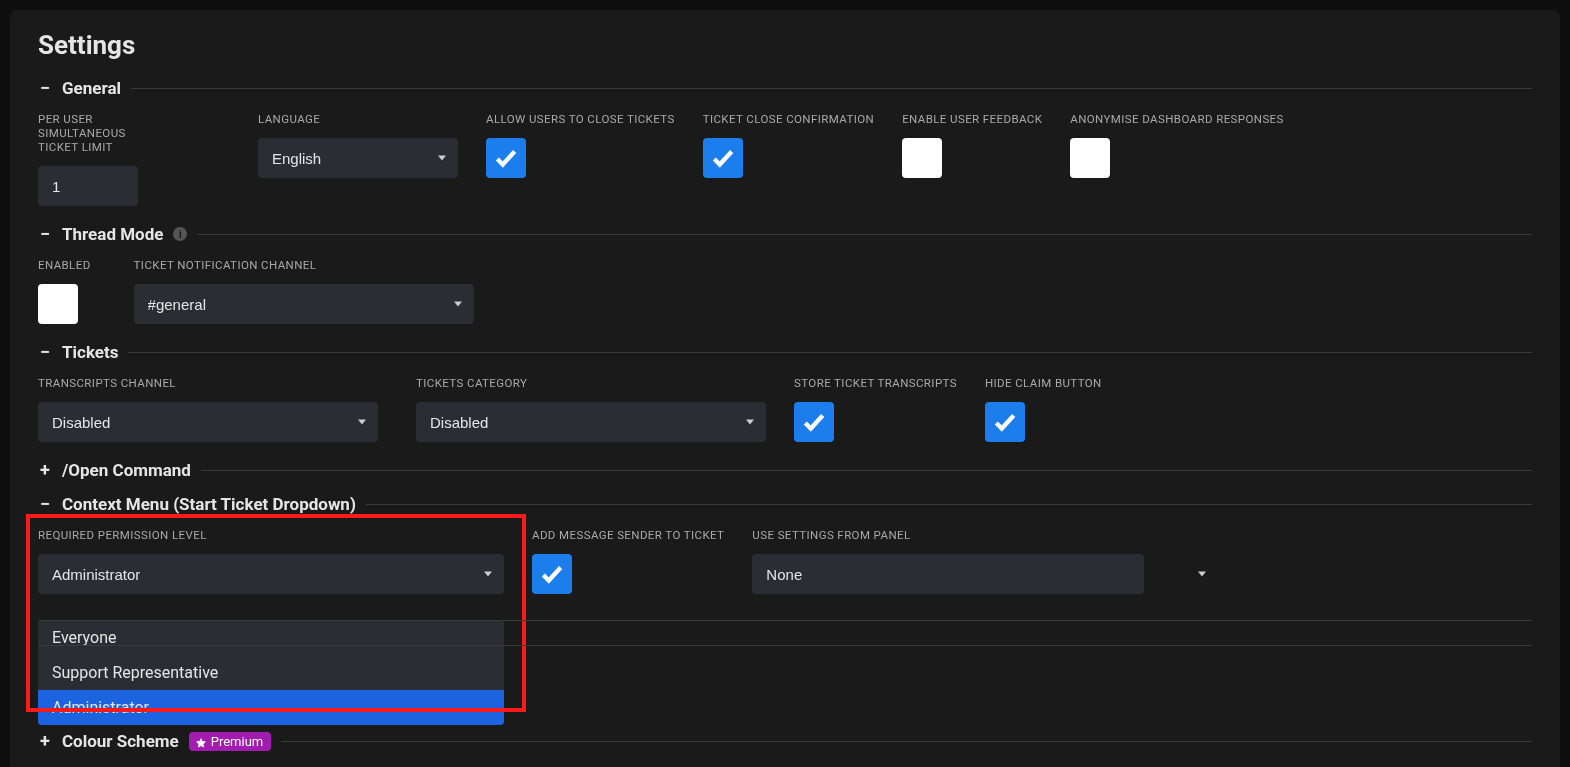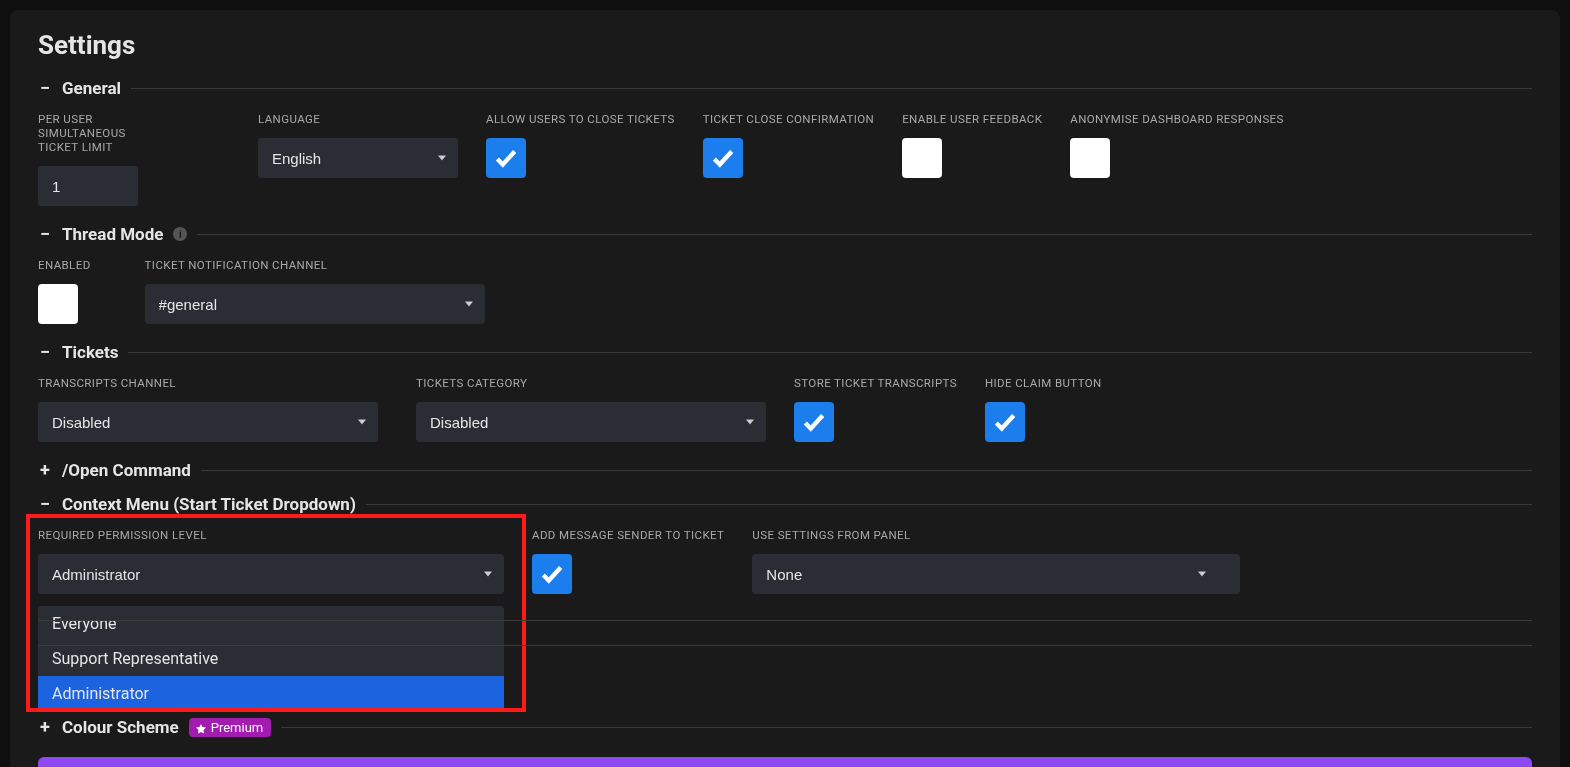--- a/index.html
+++ b/index.html
@@ -118,20 +118,21 @@
   .highlight-box {
     position: absolute;
     border: 4px solid #ff1a1a;
     pointer-events: none;
   }
   .dropdown-list {
     background: #2a2d33;
     border-radius: 4px;
     overflow: hidden;
     width: 466px;
+    margin-top: 14px;
   }
   .dropdown-item {
     padding: 8px 14px;
     font-size: 16px;
     color:#e5e5e5;
     cursor:pointer;
   }
   .dropdown-item.selected { background: #1c63e0; }
   .badge {
     background: #a21caf;
@@ -215,21 +216,21 @@
     <span class="icon">−</span>
     <span class="title">Thread Mode</span>
     <span class="info">i</span>
     <span class="line"></span>
   </div>
   <div class="row">
     <div class="field">
       <span class="label">ENABLED</span>
       <div class="checkbox off"></div>
     </div>
-    <div class="field" style="margin-left:26px">
+    <div class="field" style="margin-left:15px">
       <span class="label">TICKET NOTIFICATION CHANNEL</span>
       <div class="select-wrap" style="width:340px">
         <select class="select" style="width:340px">
           <option>#general</option>
         </select>
       </div>
     </div>
   </div>
 
   <div class="section-head">
@@ -303,21 +304,21 @@
         <span class="label">ADD MESSAGE SENDER TO TICKET</span>
         <div class="checkbox on">
           <svg viewBox="0 0 24 24">
               <polyline points="4 13 9 18 20 6"></polyline>
             </svg>
         </div>
       </div>
       <div class="field">
         <span class="label">USE SETTINGS FROM PANEL</span>
         <div class="select-wrap" style="width:466px">
-          <select class="select" style="width:488px">
+          <select class="select" style="width:392px">
             <option>None</option>
           </select>
         </div>
       </div>
     </div>
 
     <div class="highlight-box" style="left:-12px; top:-14px; width:500px; height:198px"></div>
 
     <div class="overlay-sections">
       <div class="section-head ghost-head" style="margin-top:30px">

